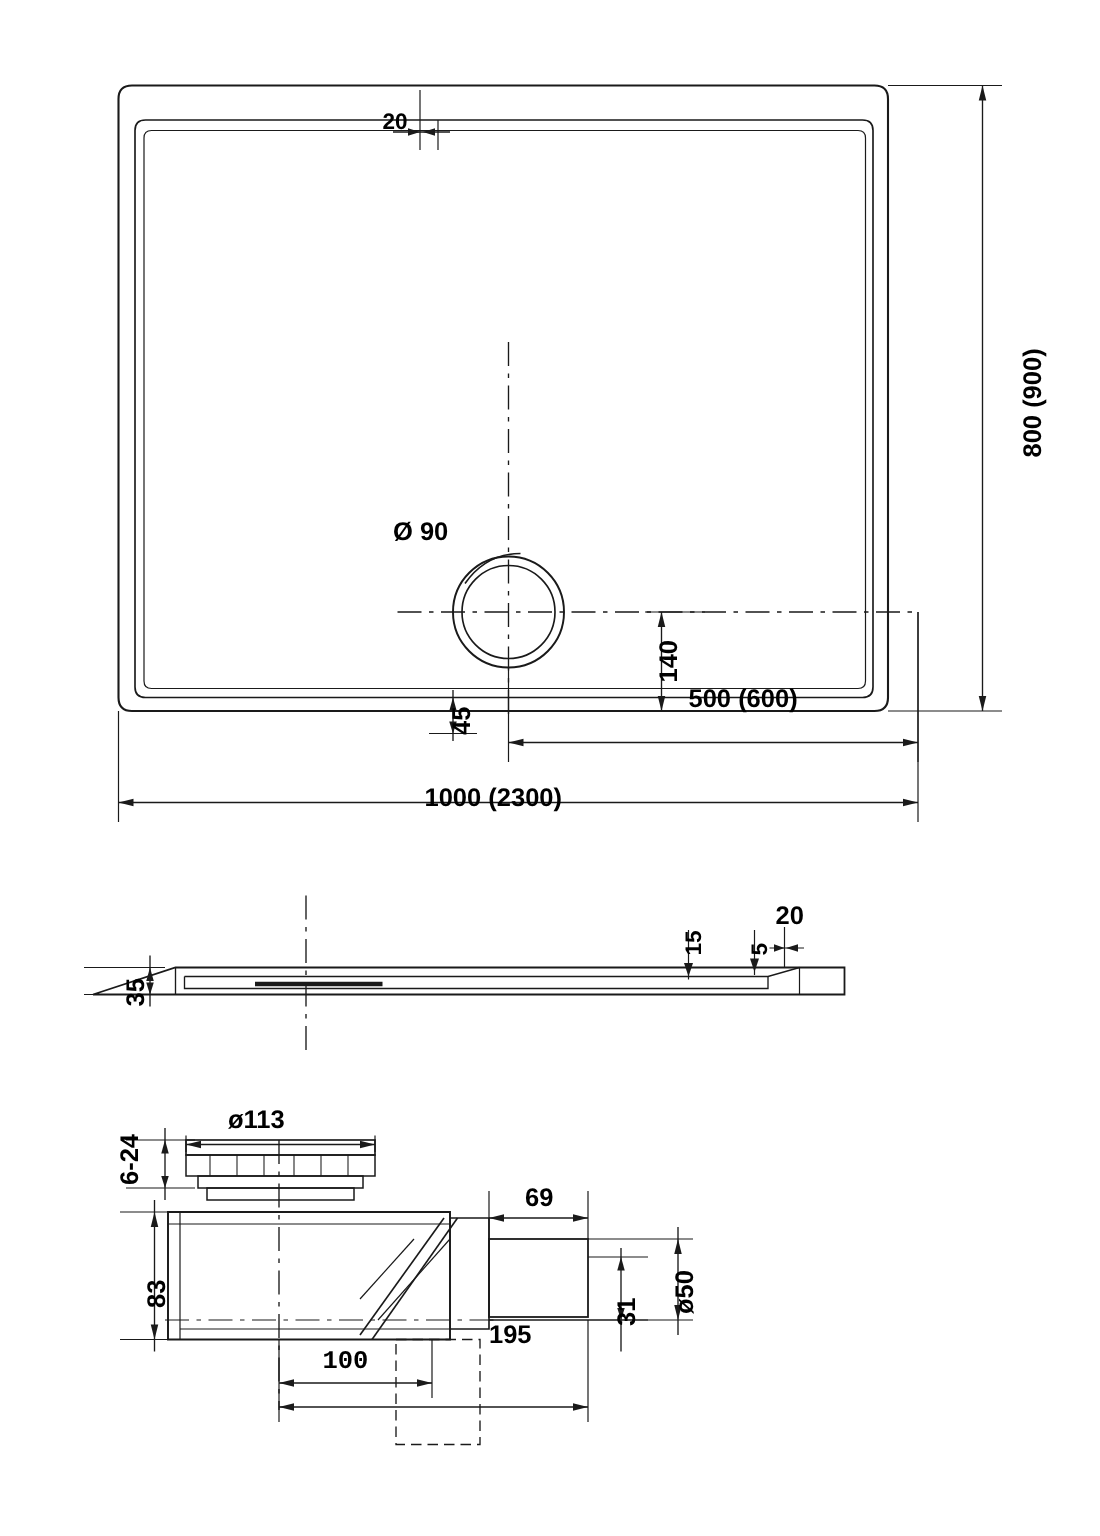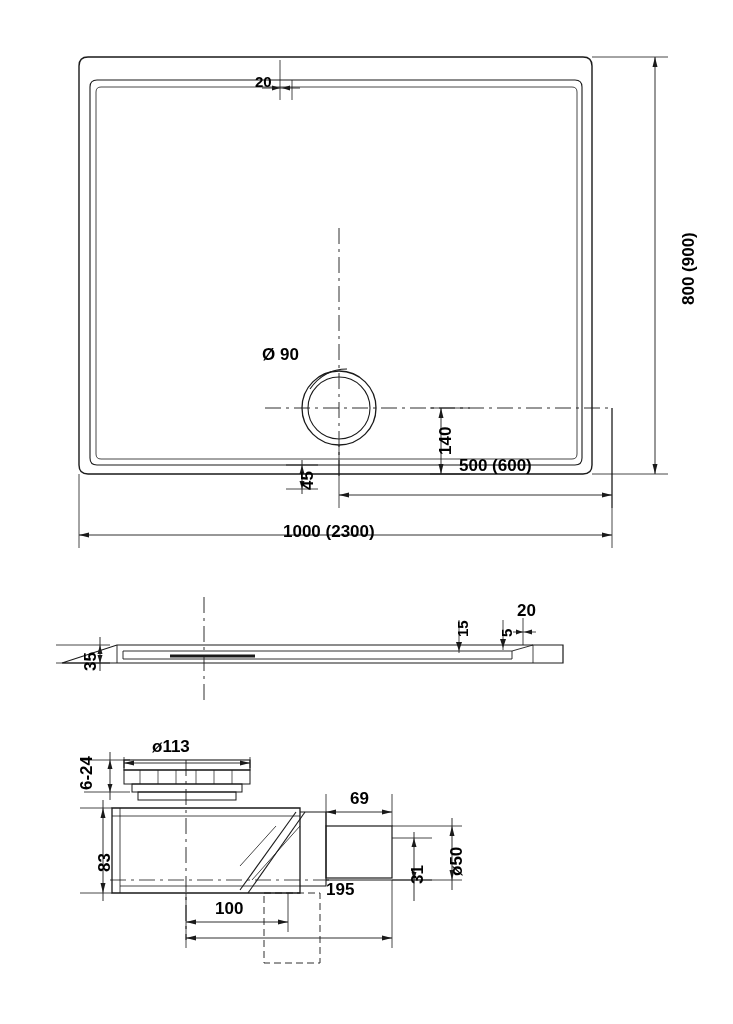--- a/index.html
+++ b/index.html
@@ -219,16 +219,16 @@
   <div class="lbl rot90" style="left:455px; top:637px;">15</div>
   <div class="lbl rot90" style="left:499px; top:637px;">5</div>
   <div class="lbl big" style="left:517px; top:602px;">20</div>
 
   <div class="lbl big rot90" style="left:78px; top:790px;">6-24</div>
   <div class="lbl big" style="left:152px; top:738px;">ø113</div>
   <div class="lbl big rot90" style="left:96px; top:872px;">83</div>
   <div class="lbl big" style="left:350px; top:790px;">69</div>
   <div class="lbl big rot90" style="left:409px; top:884px;">31</div>
   <div class="lbl big rot90" style="left:448px; top:876px;">ø50</div>
-  <div class="lbl big" style="left:215px; top:900px;">100</div>
+  <div class="lbl big" style="left:215px; top:900px;font-family:Liberation Mono, monospace;">100</div>
   <div class="lbl big" style="left:326px; top:881px;">195</div>
 
 </div>
 
 </body></html>

